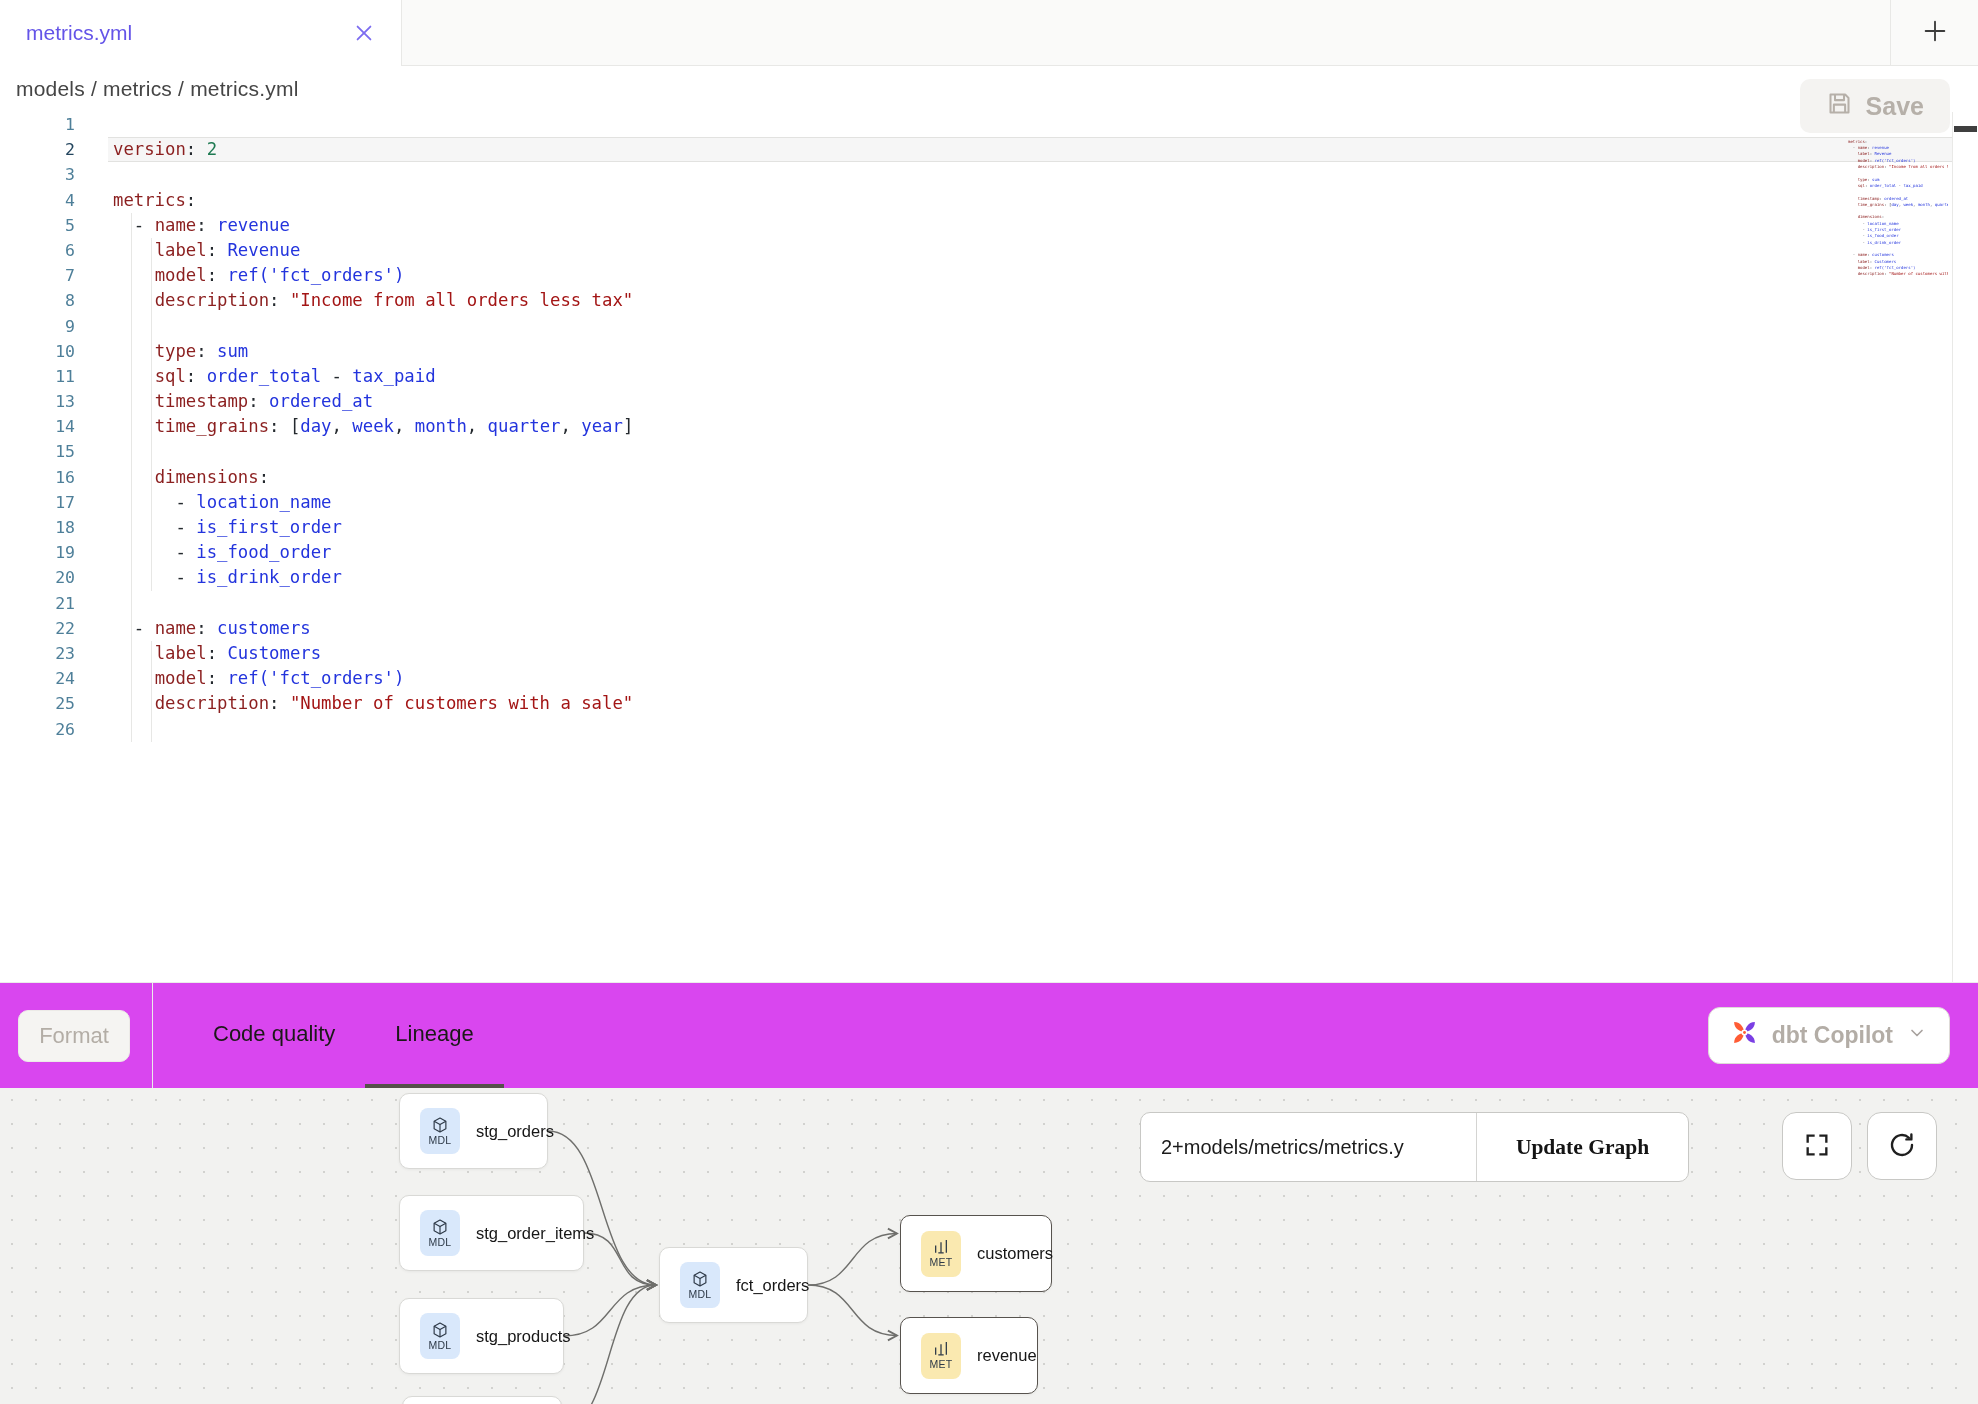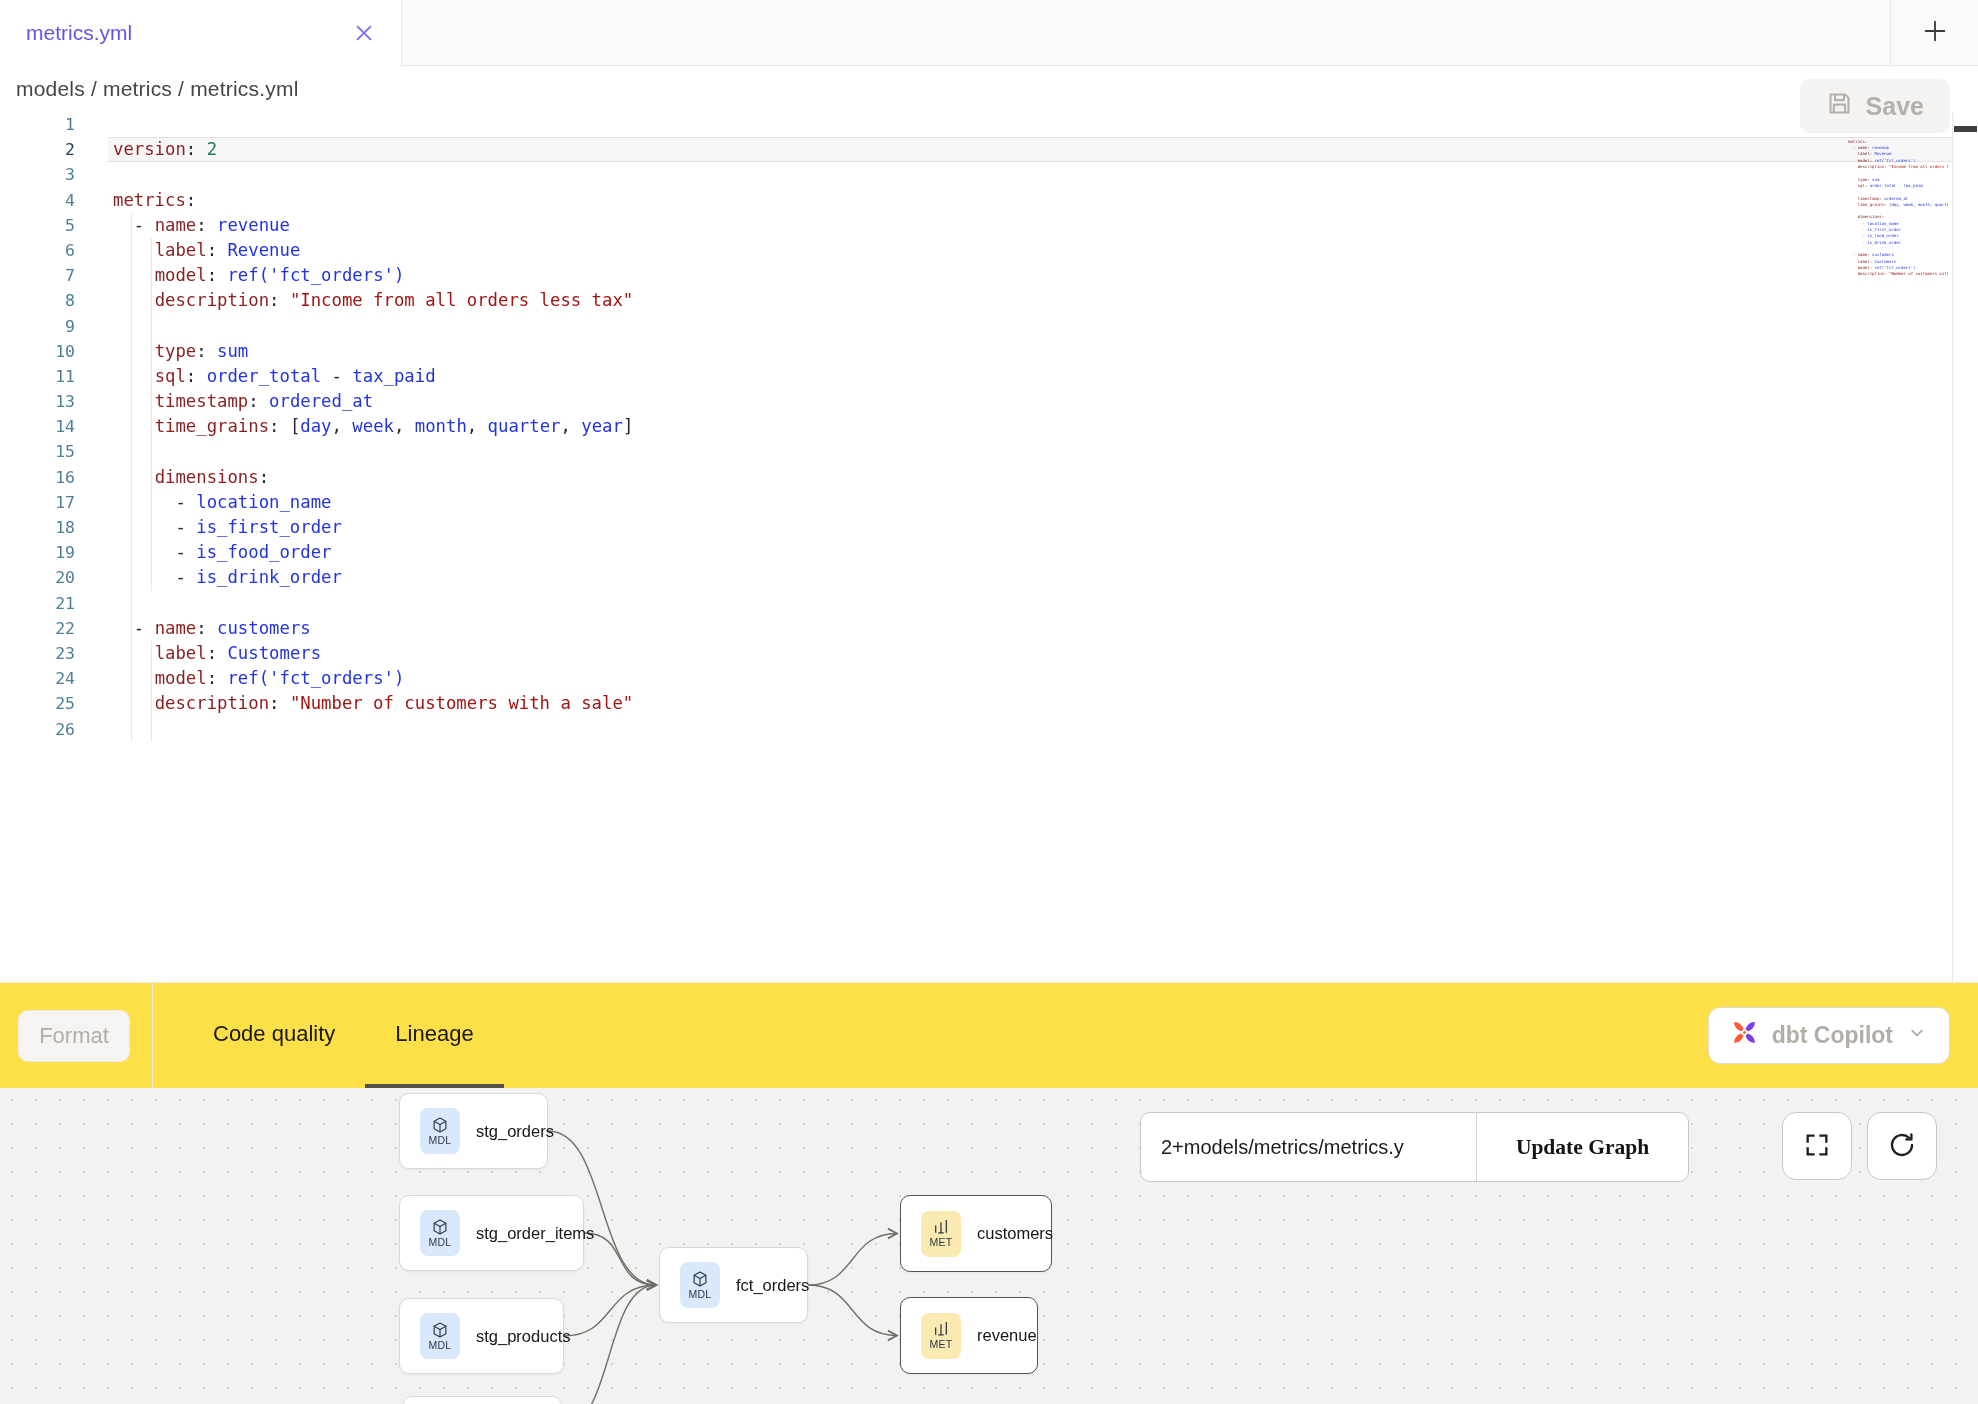--- a/index.html
+++ b/index.html
@@ -33,36 +33,36 @@
   .tk-val{color:#2334dd;}
   .tk-str{color:#a31515;}
   .tk-num{color:#1e7a52;}
   .tk-punc{color:#24292e;}
   .minimap{position:absolute;left:1848px;top:8px;width:100px;overflow:hidden;z-index:3;}
   .mml{height:6.3px;line-height:6.3px;font-size:4px;white-space:pre;}
   .overview{position:absolute;right:0;top:0;bottom:0;width:25px;background:#fff;border-left:1px solid #e9e9e7;z-index:4;}
   .ovr-mark{position:absolute;left:1px;top:14px;width:23px;height:6px;background:#3f3f3f;}
 
   
-  .toolbar{position:relative;height:106px;box-sizing:border-box;border-top:1px solid #ececea;background:#fde047;display:flex;align-items:center;padding-left:18px;}
+  .toolbar{position:relative;height:106px;box-sizing:border-box;border-top:1px solid #ececea;background:#d946ef;display:flex;align-items:center;padding-left:18px;}
   .format{height:52px;width:112px;background:#f5f4f2;border:1px solid #eceae7;border-radius:10px;color:#b3ada6;font-size:22px;font-family:"Liberation Sans",sans-serif;}
   .tb-div{align-self:stretch;width:1px;background:#ebebe9;margin-left:22px;}
   .tb-tabs{display:flex;align-self:stretch;margin-left:30px;}
   .tb-tab{display:flex;align-items:center;padding:0 30px;font-size:22px;color:#1b1917;cursor:pointer;box-sizing:border-box;border-bottom:4px solid transparent;}
   .tb-tab.active{border-bottom:4px solid #55504a;}
   .copilot{margin-left:auto;margin-right:28px;height:57px;padding:0 22px;display:flex;align-items:center;gap:14px;background:#fff;
            border:1px solid #dedbd7;border-radius:12px;color:#b3ada6;font-size:23px;font-weight:600;font-family:"Liberation Sans",sans-serif;}
 
   
   .canvas{position:relative;height:316px;overflow:hidden;background-color:#f2f2f0;
           background-image:radial-gradient(circle,#d2d2cf 1.3px,transparent 1.5px);background-size:24px 24px;}
   #edges{position:absolute;left:0;top:0;pointer-events:none;}
   .node{position:absolute;background:#fff;border:1px solid #d9d9d6;border-radius:10px;display:flex;align-items:center;
         padding-left:20px;box-sizing:border-box;box-shadow:0 1px 3px rgba(0,0,0,.05);cursor:pointer;}
-  .node.dark{border:1.5px solid #57534e;}
+  .node.dark{border:1.5px solid #57534e;margin-top:20px;}
   .badge{width:40px;height:46px;border-radius:8px;display:flex;flex-direction:column;align-items:center;justify-content:center;gap:1px;flex:none;}
   .badge.MDL{background:#d9e8fb;}
   .badge.MET{background:#fae9b0;}
   .badge span{font-size:10.5px;font-weight:500;color:#2e3a48;letter-spacing:.2px;}
   .nlabel{margin-left:16px;font-size:16.5px;color:#161616;white-space:nowrap;}
 
   .filter-group{position:absolute;left:1140px;top:24px;width:549px;height:70px;background:#fff;border:1px solid #c8c8c5;
                 border-radius:10px;box-sizing:border-box;display:flex;overflow:hidden;}
   .filter-group input{flex:1;border:none;outline:none;background:transparent;padding:0 10px 0 20px;font-size:20px;color:#1b1b1b;
                 font-family:"Liberation Sans",sans-serif;}

